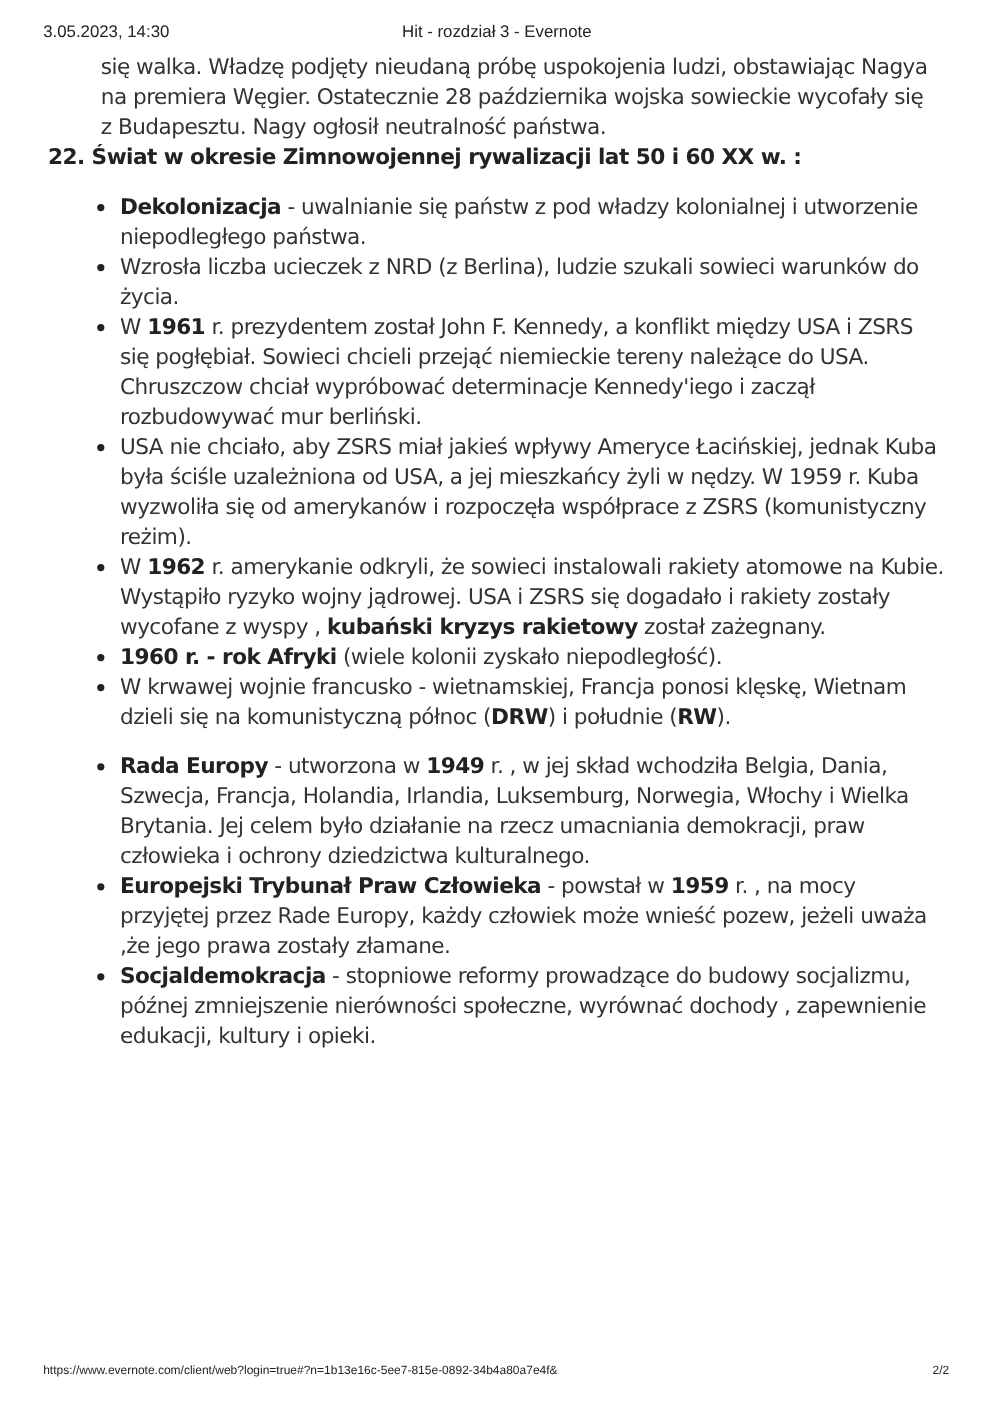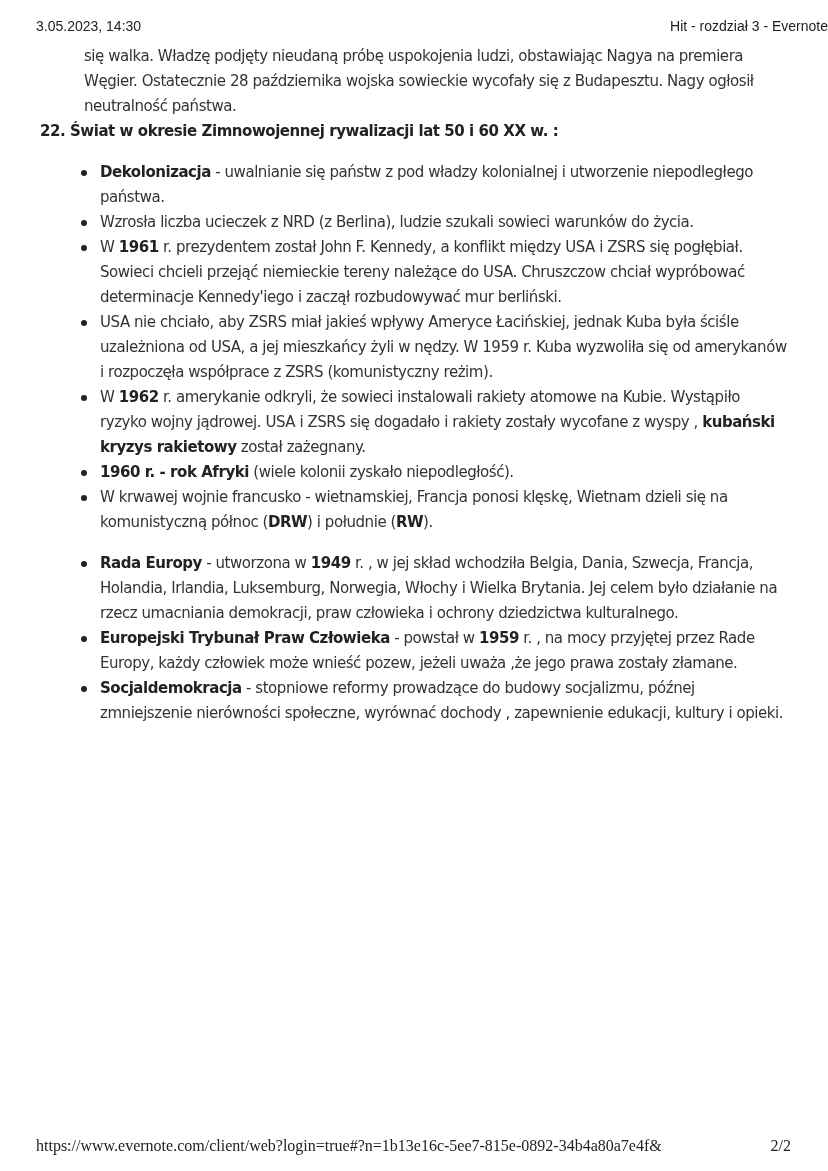--- a/index.html
+++ b/index.html
@@ -5,34 +5,34 @@
   html, body { margin: 0; padding: 0; background: #ffffff; }
   body {
     width: 828px; height: 1171px; position: relative; overflow: hidden;
     font-family: "Liberation Sans", sans-serif; color: #333333;
   }
   .hdr {
     position: absolute; top: 18px; left: 0; width: 828px; height: 14px;
     font-family: "Liberation Sans", sans-serif; font-size: 14px; color: #222;
   }
   .hdr .date { position: absolute; left: 36px; top: 0; }
-  .hdr .title { position: absolute; left: 0; width: 828px; text-align: right; top: 0; }
+  .hdr .title { position: absolute; left: 0; width: 828px; text-align: center; top: 0; }
   .ftr {
     position: absolute; top: 1137px; left: 0; width: 828px; height: 14px;
-    font-family: Liberation Serif, serif; font-size: 16px; color: #222;
+    font-family: Liberation Sans, sans-serif; font-size: 10px; color: #222;
   }
   .ftr .url { position: absolute; left: 36px; }
   .ftr .page { position: absolute; right: 37px; }
   .cut {
     position: absolute; top: 36px; left: 84px; width: 680px; height: 6px;
     overflow: hidden;
   }
   .content {
     position: absolute; top: 44px; left: 0; width: 828px;
-    font-family: "DejaVu Sans", sans-serif; font-size: 15px; letter-spacing: -0.45px;
+    font-family: "DejaVu Sans", sans-serif; font-size: 18px; letter-spacing: -0.45px;
     line-height: 25px; color: #333;
   }
   .para { margin-left: 84px; width: 690px; }
   .heading {
     margin-left: 40px; font-weight: bold; color: #222;
   }
   .h22 { }
   ul { list-style: none; margin: 16px; padding: 0; }
   li { position: relative; margin-left: 84px; width: 690px; }
   li::before {

